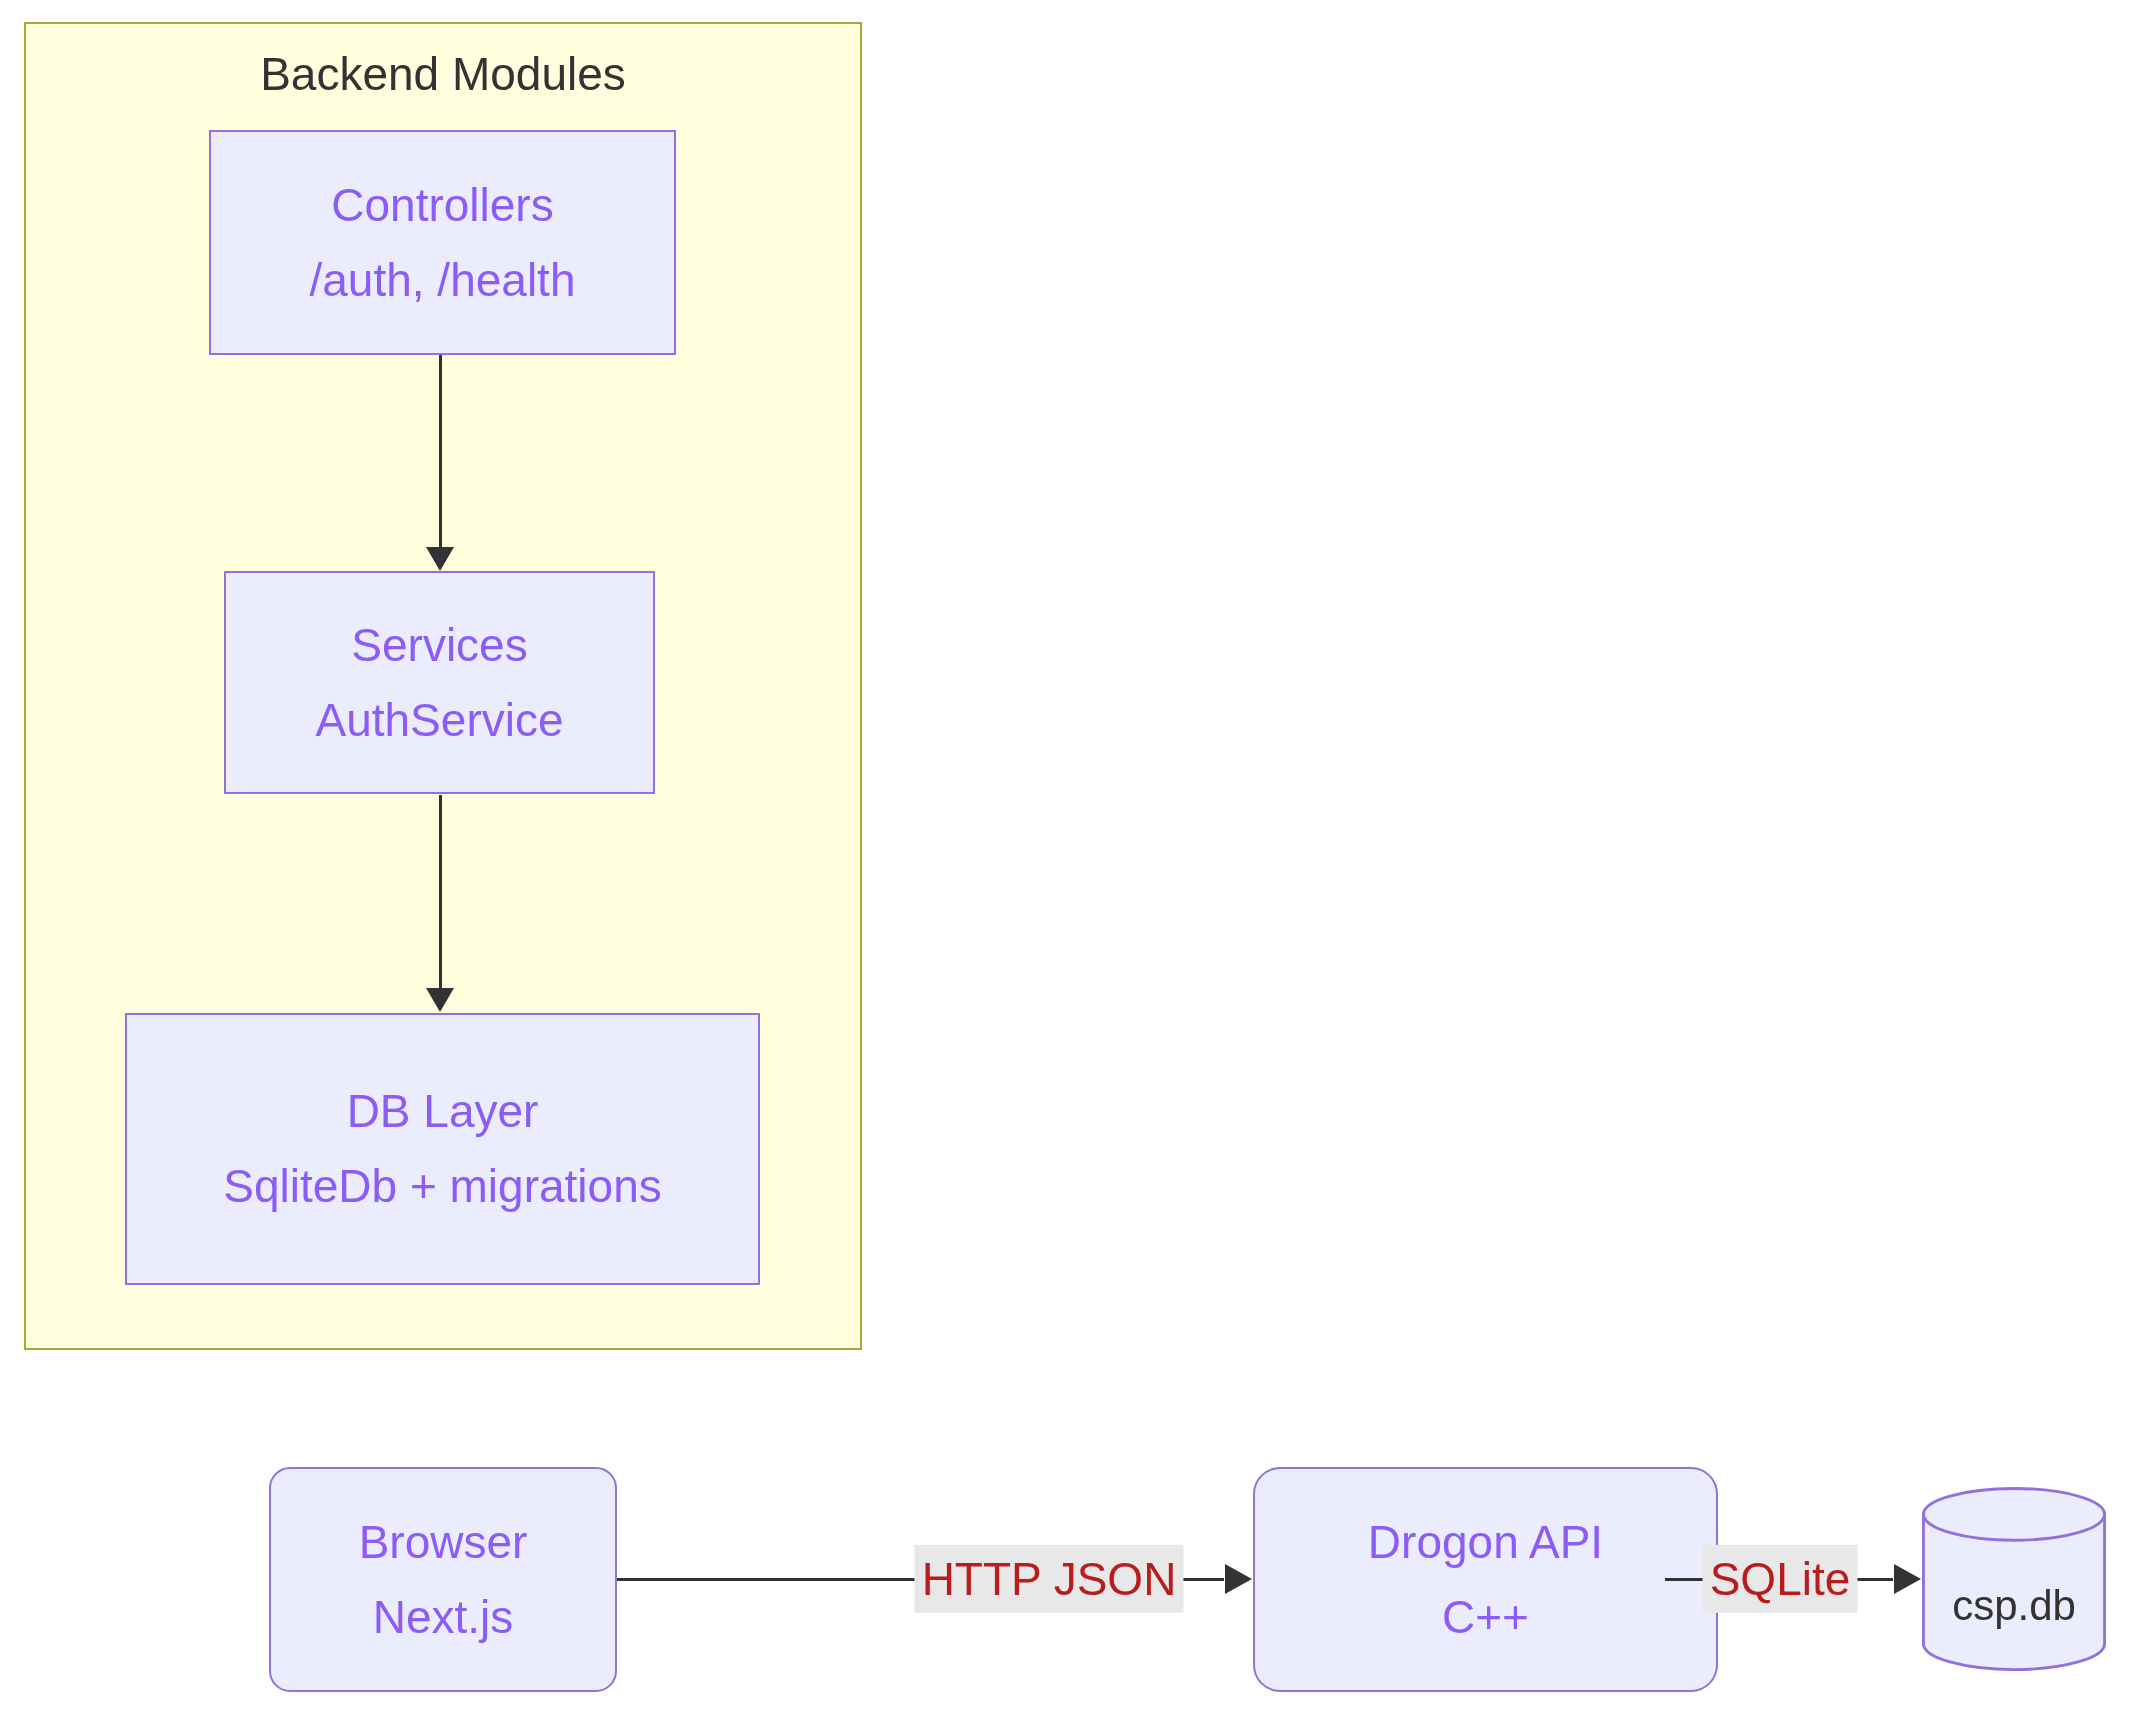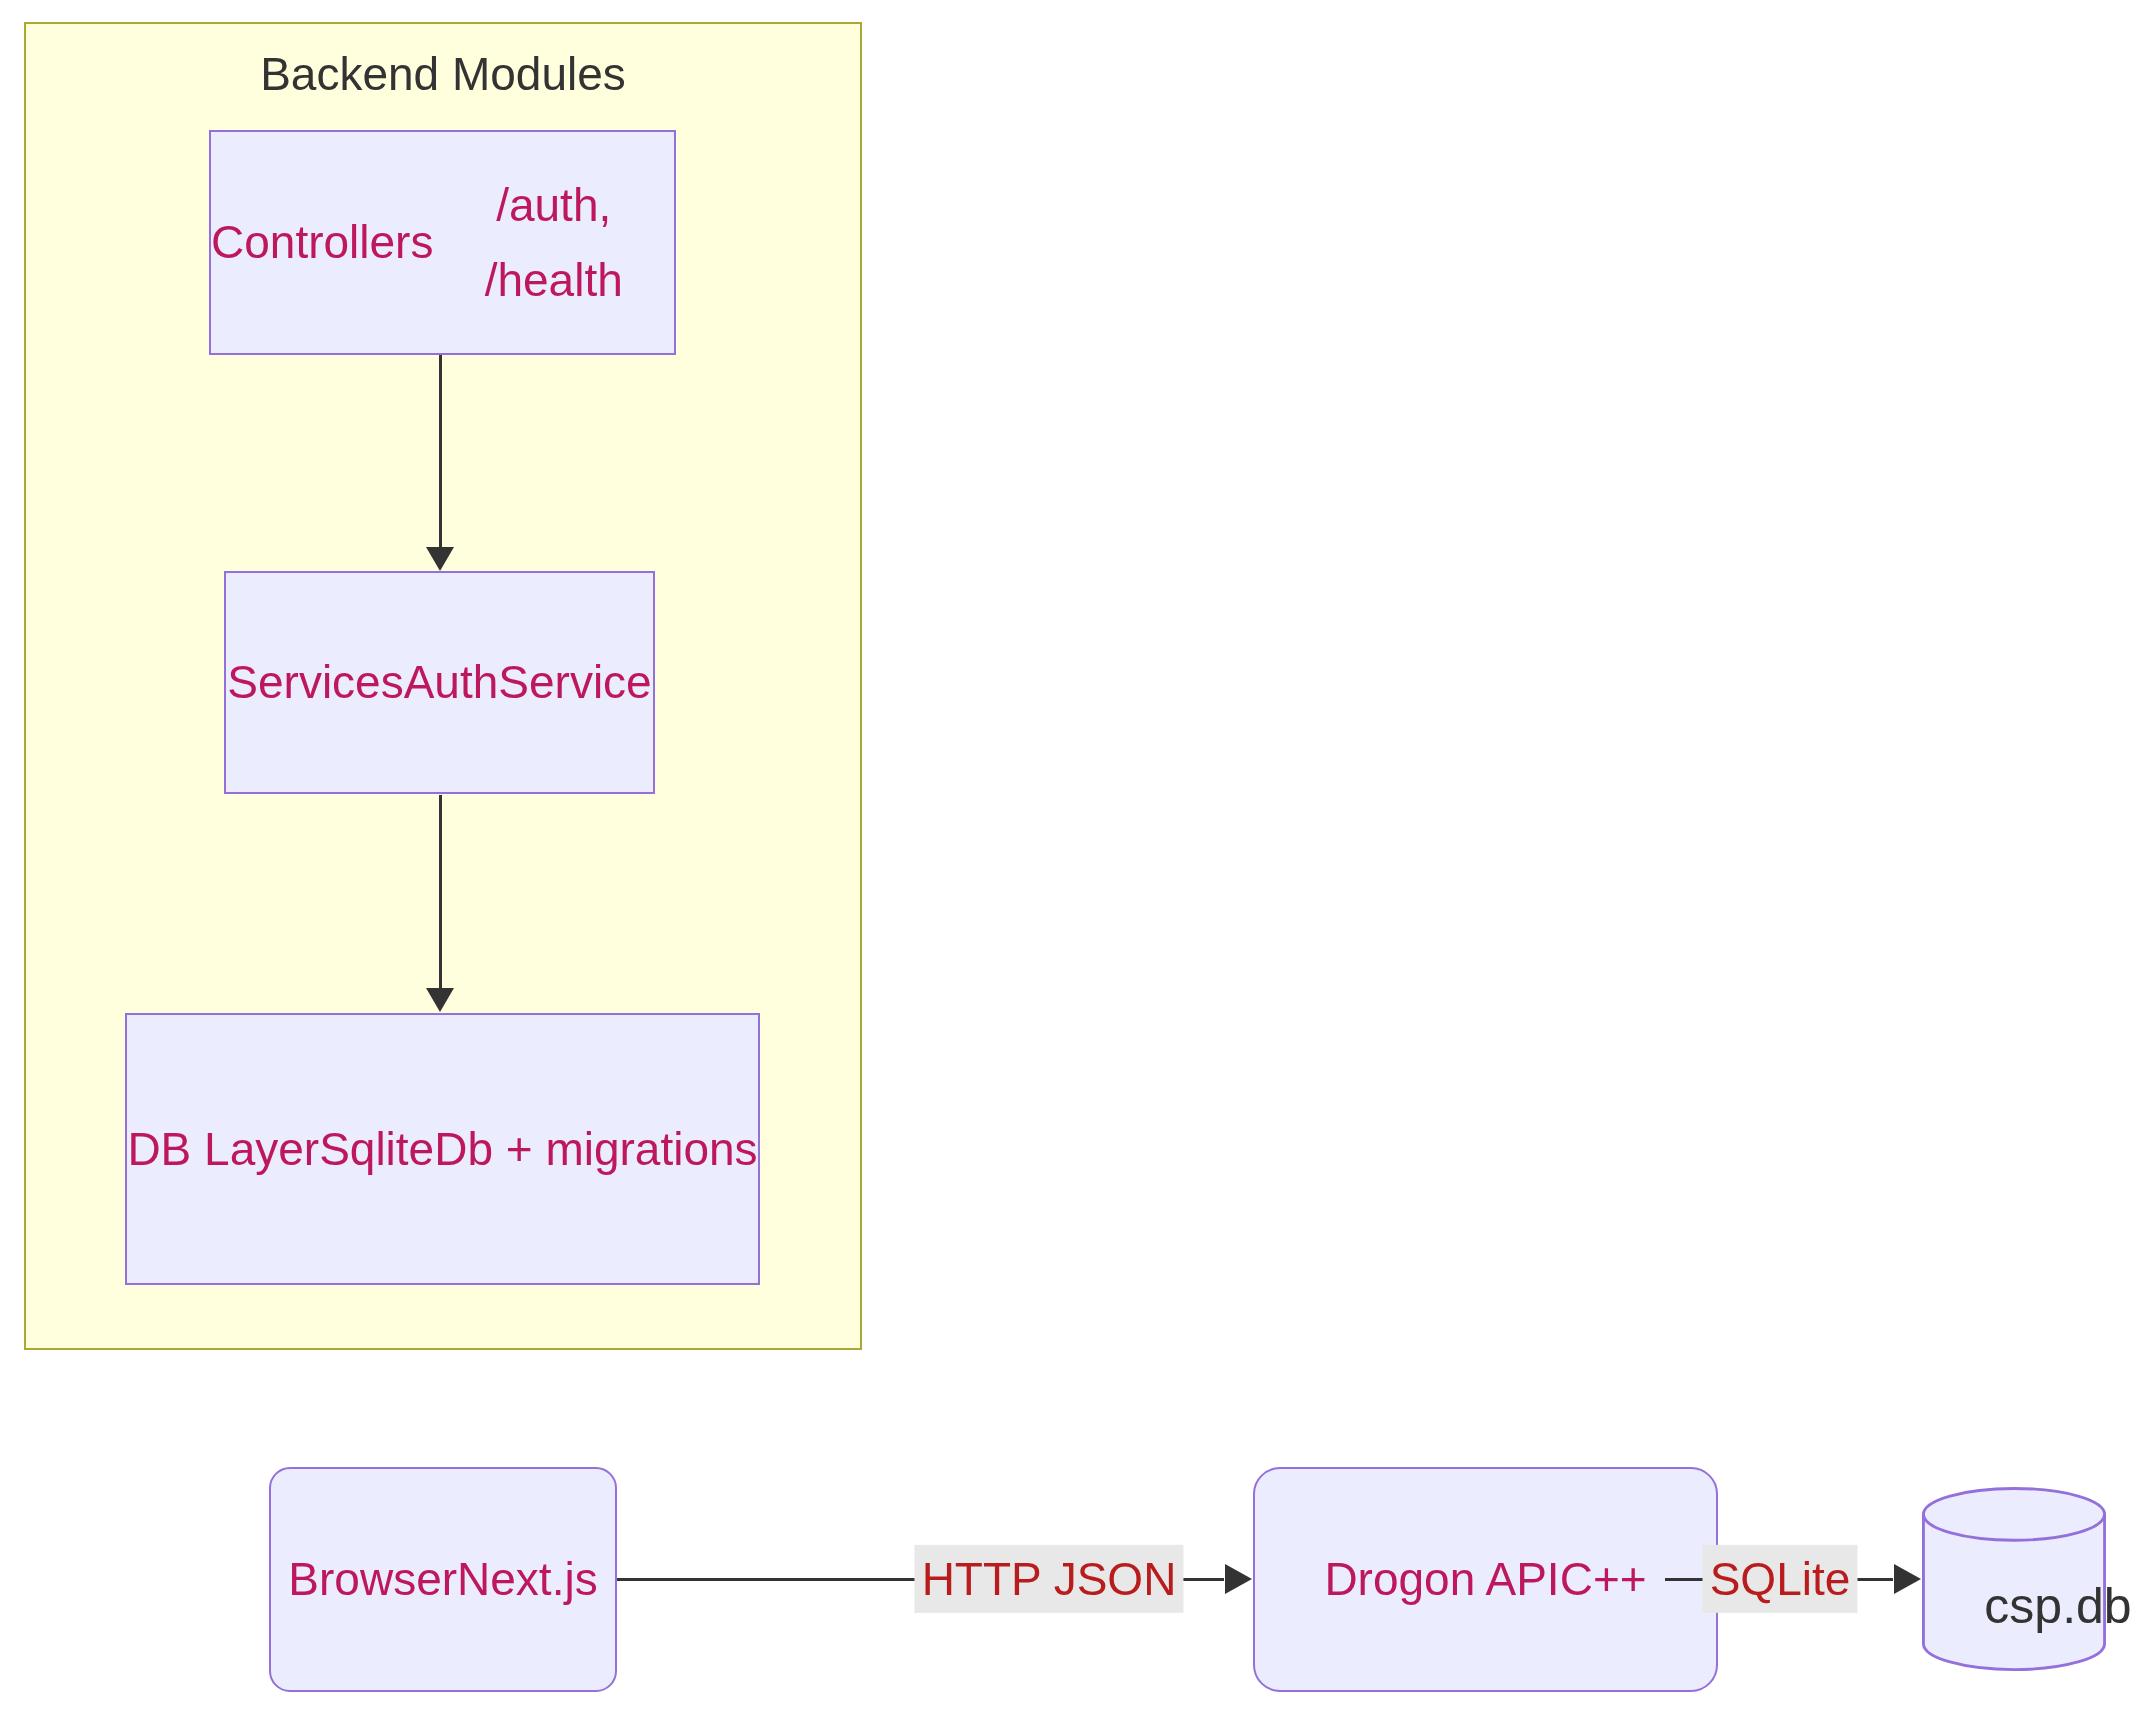--- a/index.html
+++ b/index.html
@@ -32,27 +32,27 @@
     color: #333333;
   }
 
   
   .node {
     position: absolute;
     background: #ECECFF;
     border: 2.9px solid #9370DB;
     box-sizing: border-box;
     display: flex;
-    flex-direction: row;
+    flex-direction: column;
     align-items: center;
     justify-content: center;
     text-align: center;
     font-size: 46px;
     line-height: 1.62;
-    color: #be185d;
+    color: #8b5cf6;
   }
   .node-controllers { left: 209px;  top: 130px;  width: 467px; height: 225px; }
   .node-services    { left: 224px;  top: 571px;  width: 431px; height: 223px; }
   .node-dblayer     { left: 125px;  top: 1013px; width: 635px; height: 272px; }
   .node-browser     { left: 269px;  top: 1467px; width: 348px; height: 225px; border-radius: 21px; }
   .node-drogon      { left: 1253px; top: 1467px; width: 465px; height: 225px; border-radius: 27px; }
 
   
   .edge-line-v { position: absolute; width: 2.9px; background: #333333; }
   .edge-line-h { position: absolute; height: 2.9px; background: #333333; }
@@ -100,23 +100,22 @@
     width: 184px; height: 184px;
   }
   .db-cylinder svg { position: absolute; left: 0; top: 0; }
   .db-cylinder .db-label {
     position: absolute;
     left: 0; top: 53px;
     width: 100%; height: 131px;
     display: flex;
     align-items: center;
     justify-content: center;
-    font-size: 50px;
+    font-size: 42px;
     color: #333333;
-    margin-left: 44px;
   }
 </style>
 </head>
 <body>
 
 <div class="canvas">
 
   <div class="subgraph">
     <div class="subgraph-title">Backend Modules</div>
   </div>

